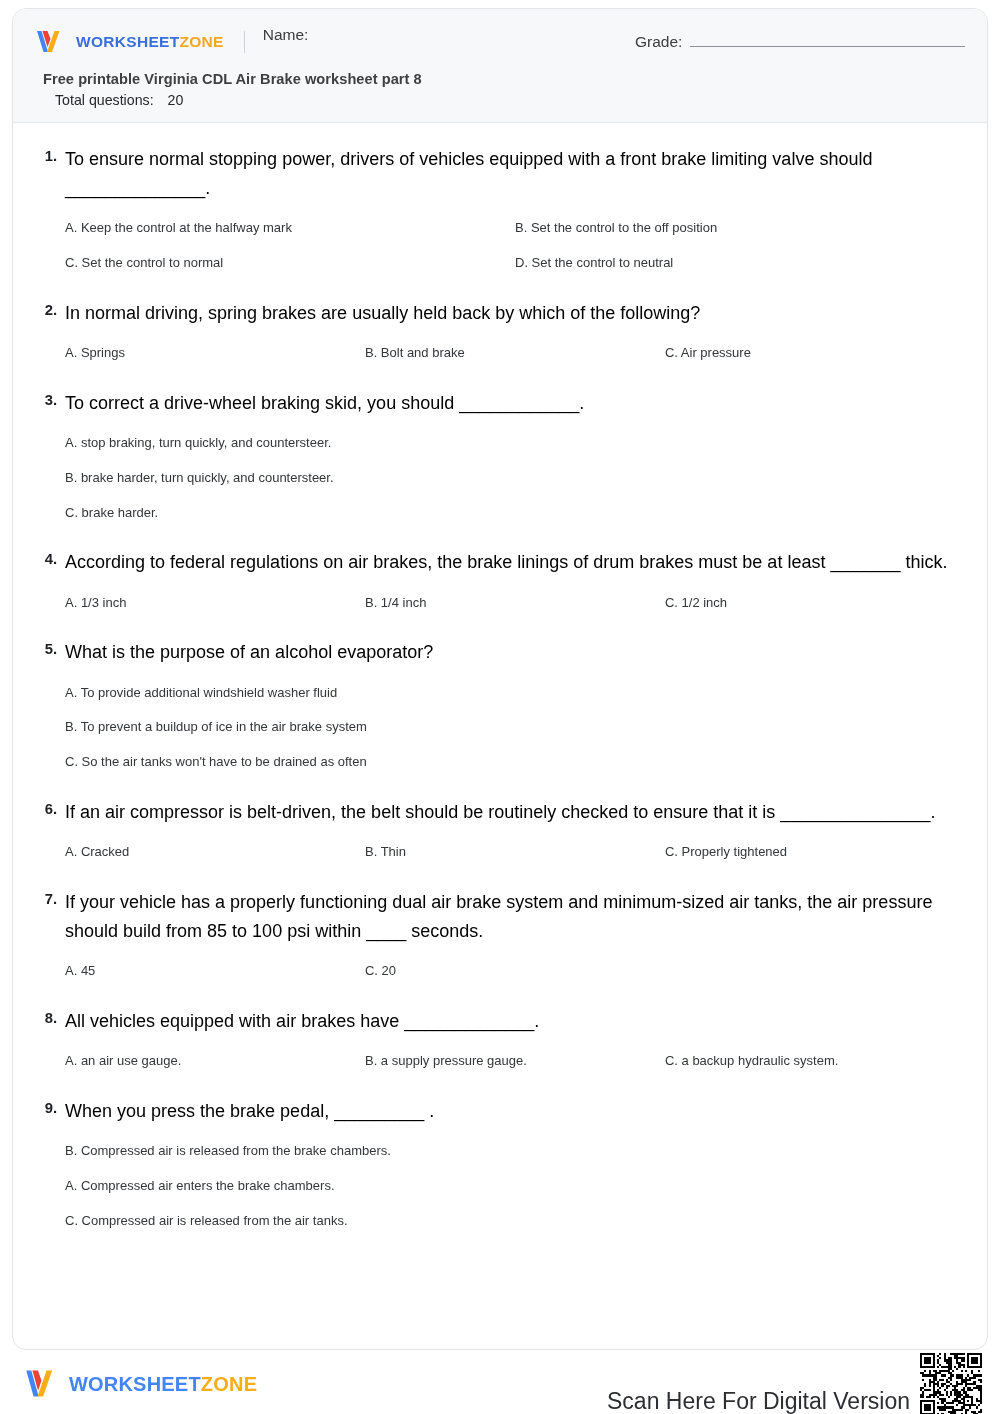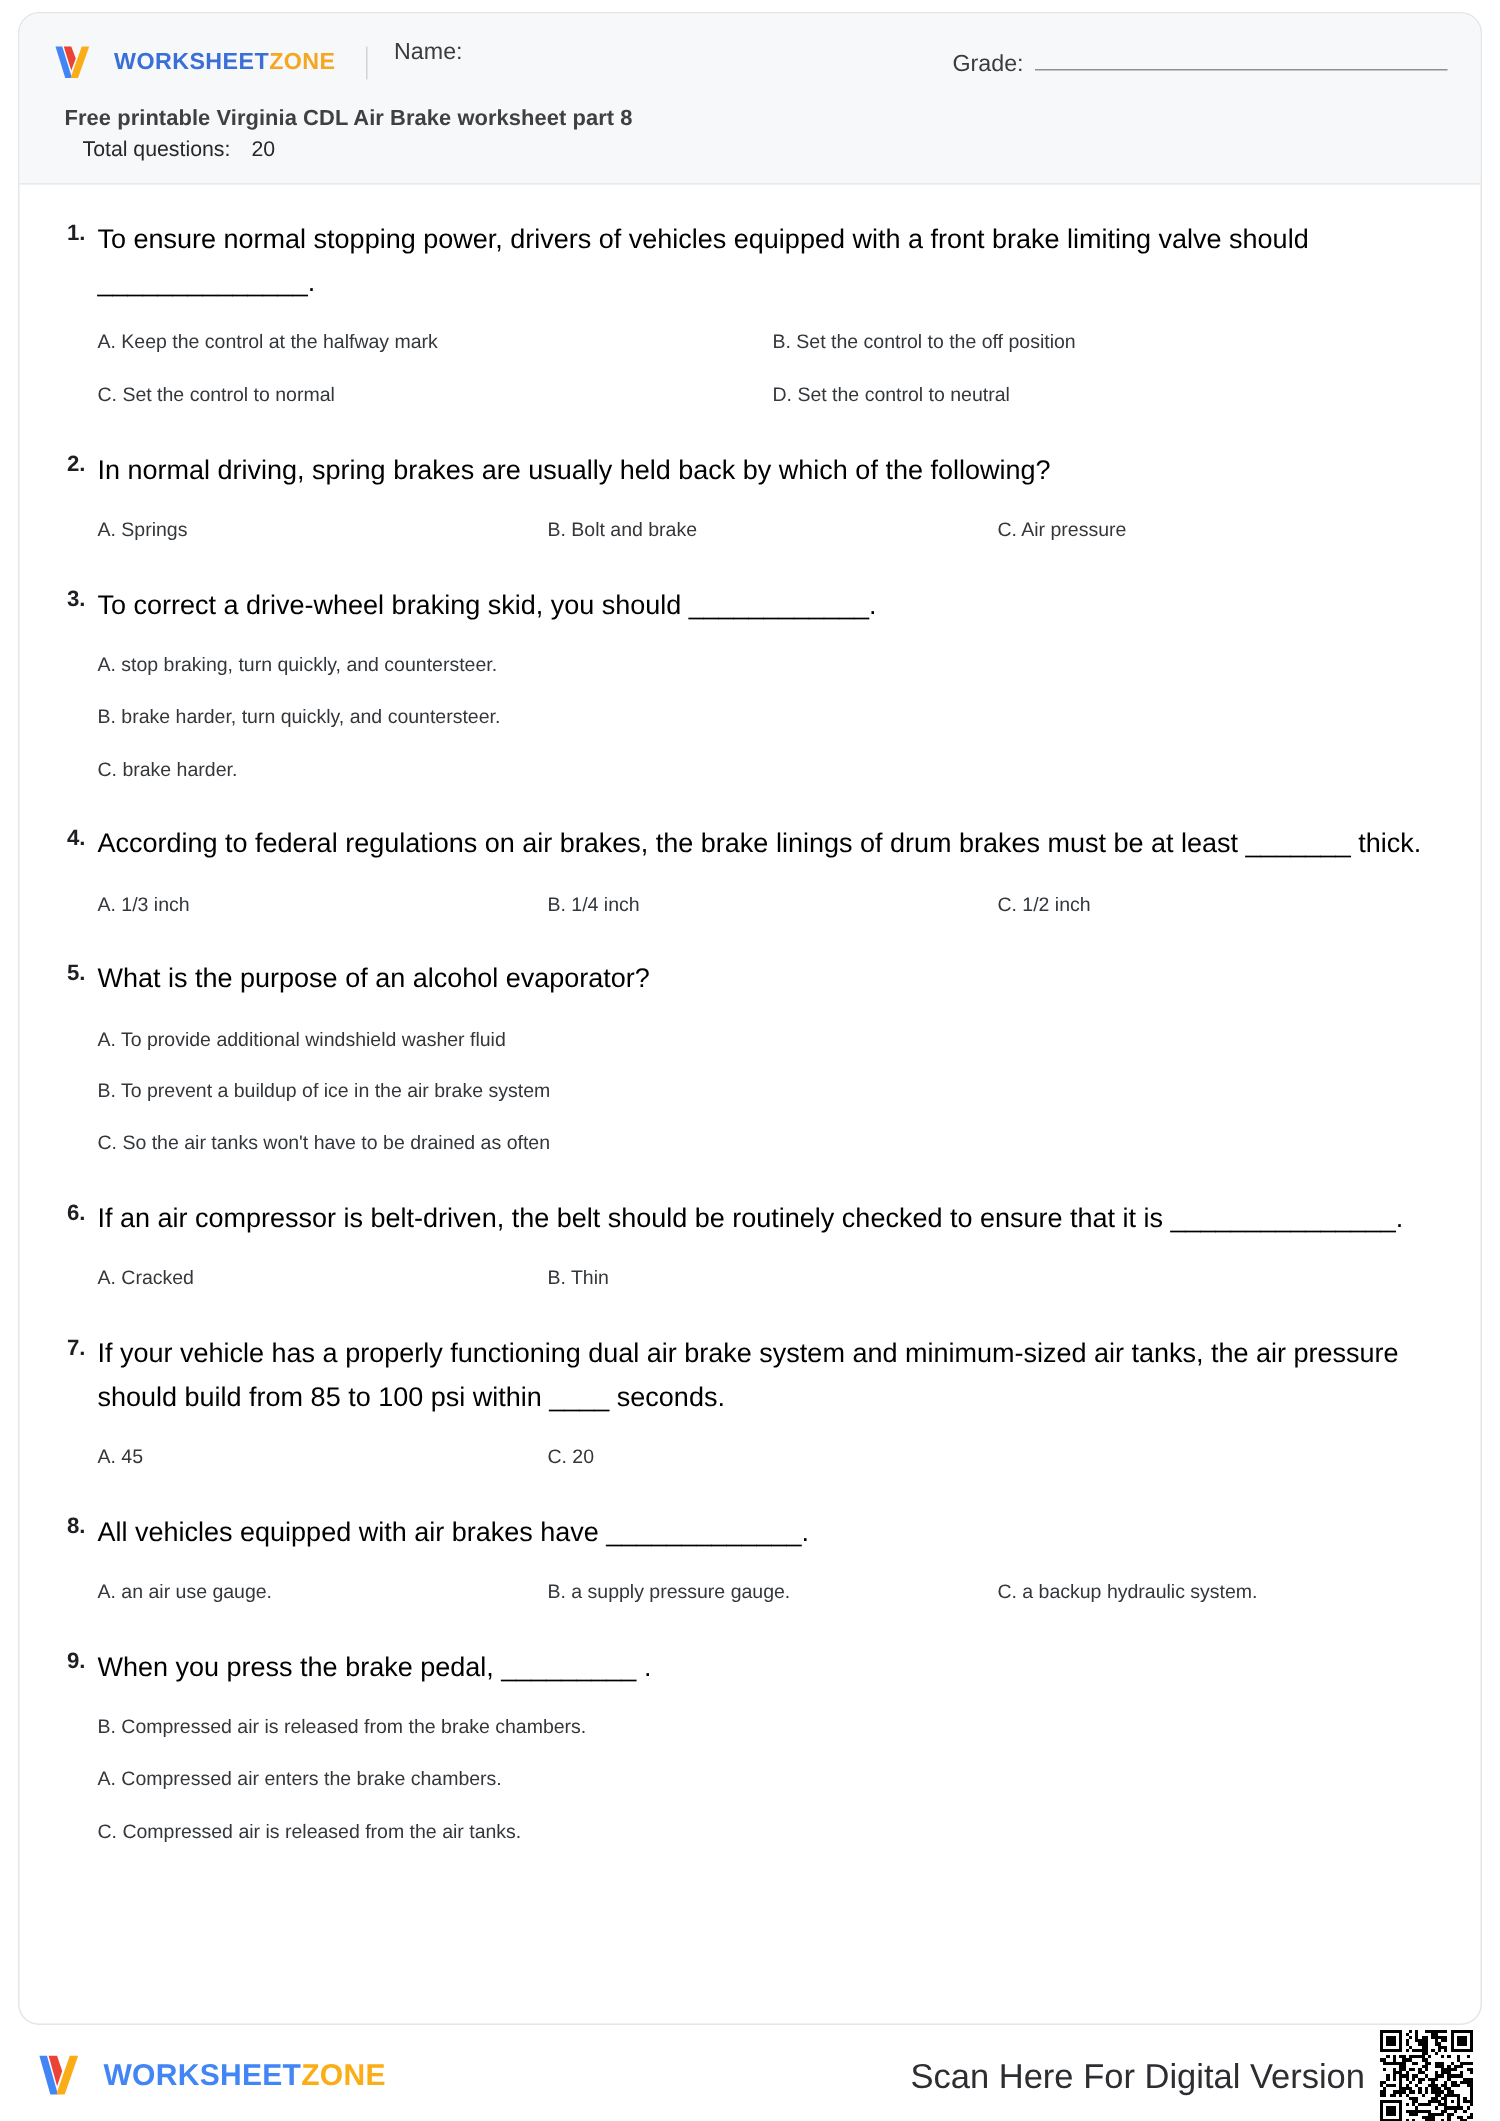--- a/index.html
+++ b/index.html
@@ -148,21 +148,21 @@
     font-weight: bold;
     letter-spacing: 0.2px;
     white-space: nowrap;
   }
   .footer-logo-text .w { color: #4285f4; }
   .footer-logo-text .z { color: #fbad18; }
 
   .footer-right {
     margin-left: auto;
     display: flex;
-    align-items: center;
+    align-items: flex-end;
     gap: 10px;
     margin-right: 6px;
   }
   .scan-text {
     font-size: 23px;
     color: #2c2e31;
     white-space: nowrap;
   }
   .qr { width: 62px; height: 62px; display: block; }
 </style>
@@ -261,20 +261,21 @@
           </div>
         </div>
       </div>
       <div class="q">
         <div class="q-num">6.</div>
         <div class="q-body">
           <div class="q-text">If an air compressor is belt-driven, the belt should be routinely checked to ensure that it is _______________.</div>
           <div class="opts cols3">
             <div class="opt">A. Cracked</div>
             <div class="opt">B. Thin</div>
+            <div class="opt">C. Properly tightened</div>
           </div>
         </div>
       </div>
       <div class="q">
         <div class="q-num">7.</div>
         <div class="q-body">
           <div class="q-text">If your vehicle has a properly functioning dual air brake system and minimum-sized air tanks, the air pressure should build from 85 to 100 psi within ____ seconds.</div>
           <div class="opts cols3">
             <div class="opt">A. 45</div>
             <div class="opt">C. 20</div>

